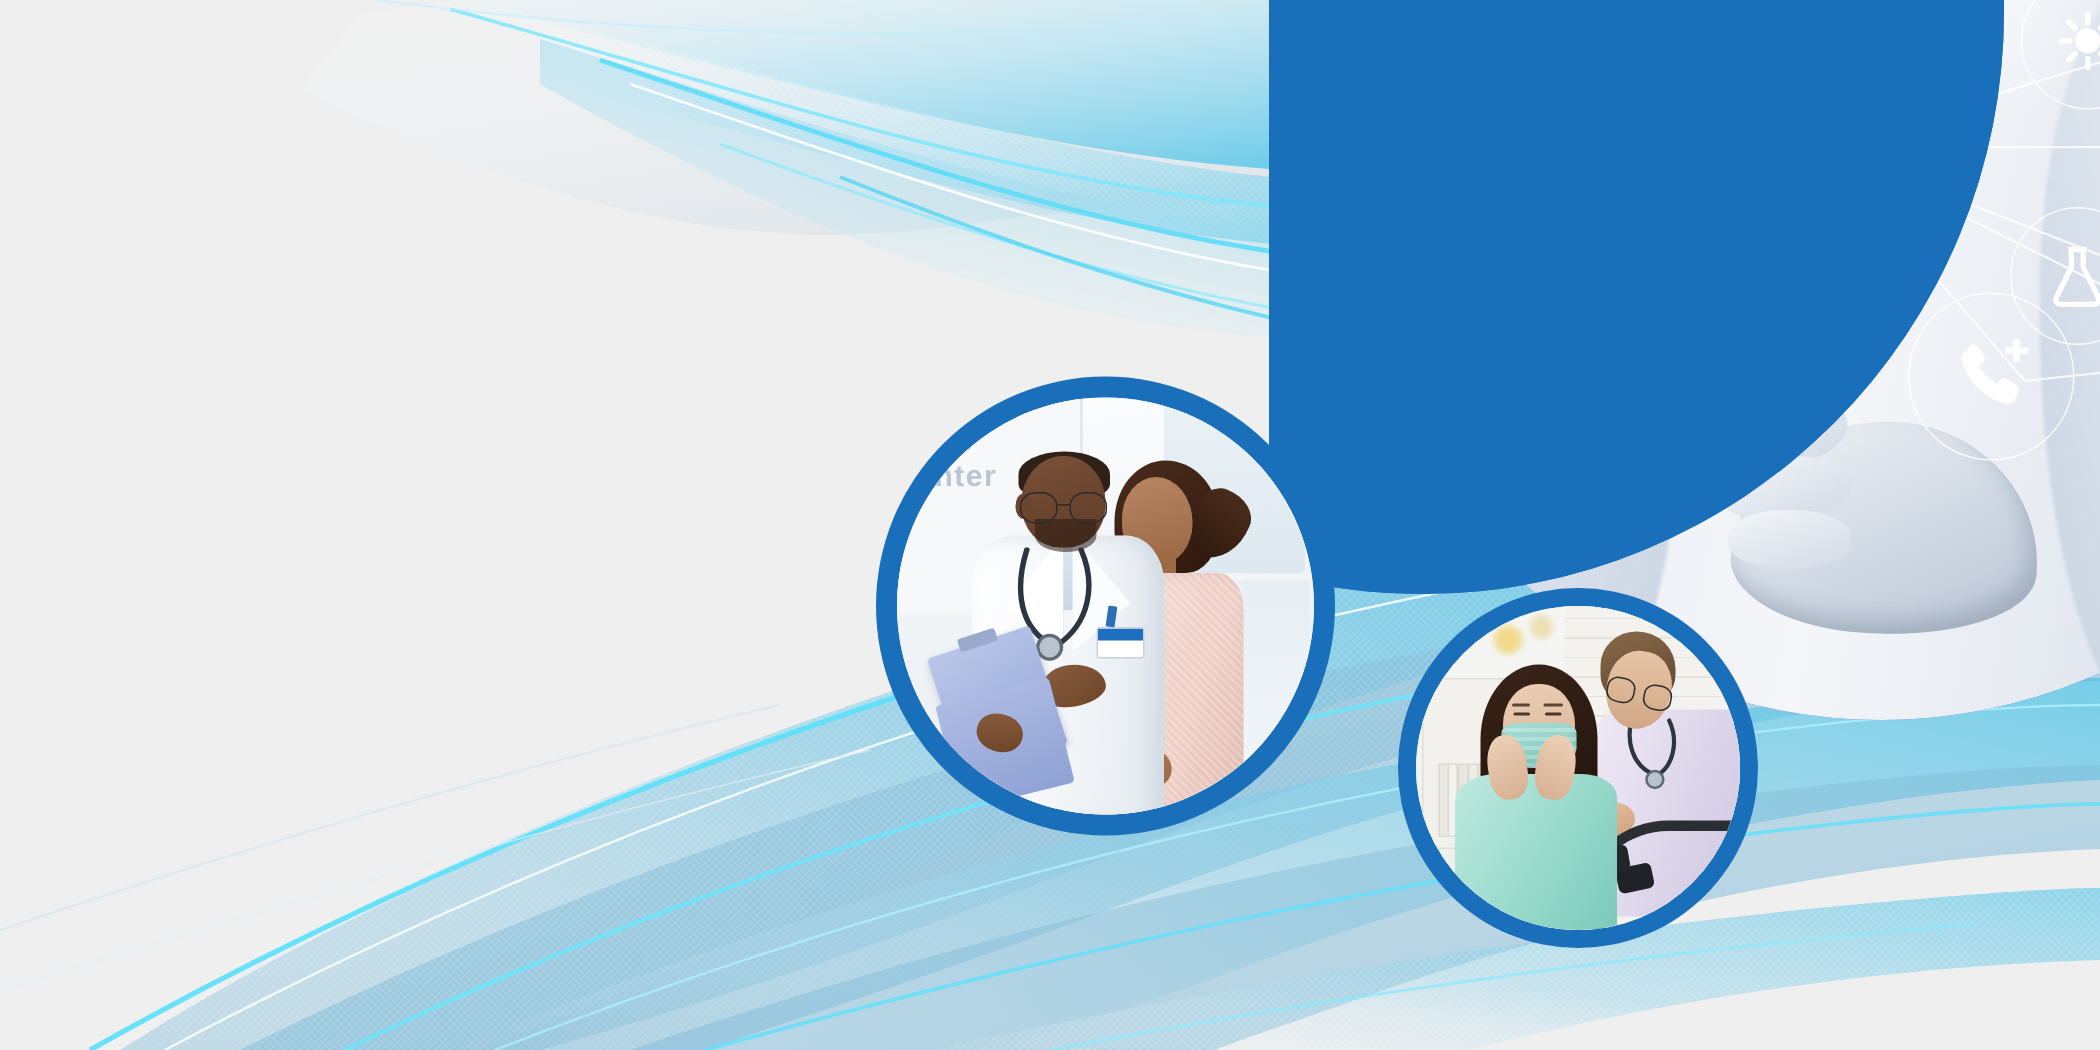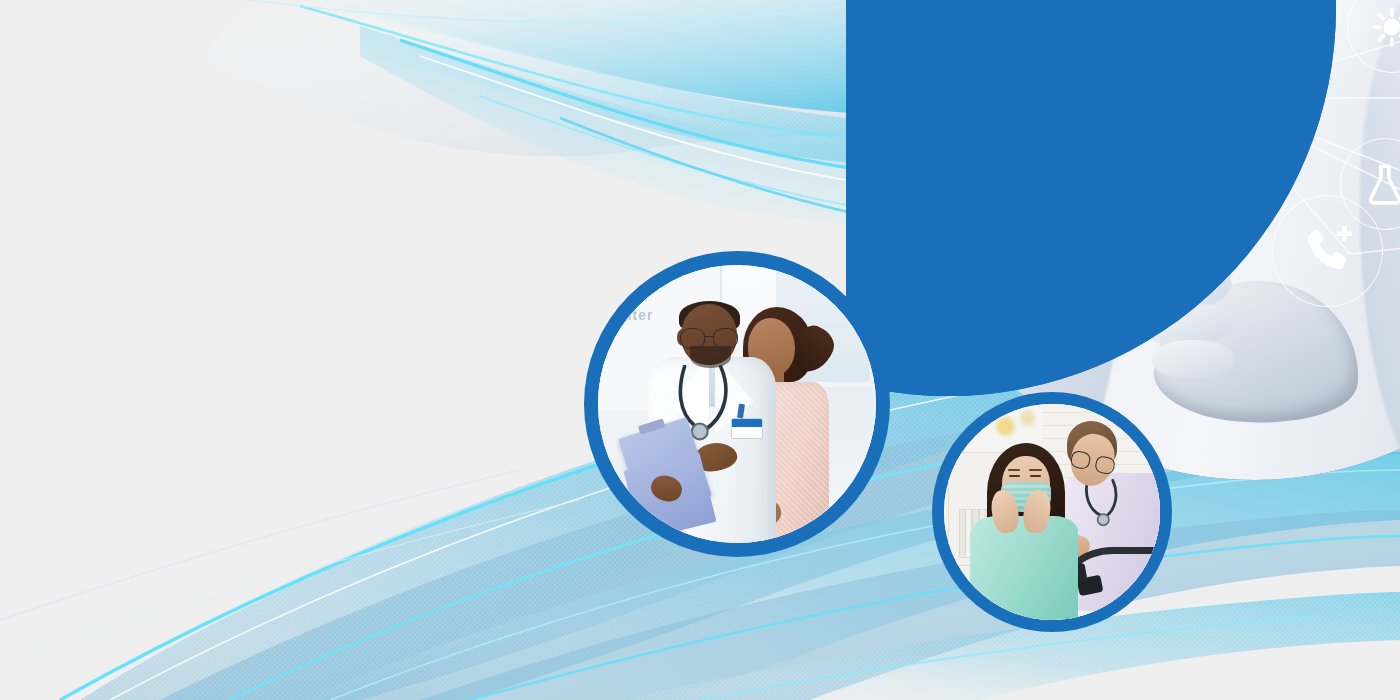--- a/index.html
+++ b/index.html
@@ -134,21 +134,21 @@
   }
   .pc-main{left:584px;top:251px;width:306px;height:306px;}
   .pc-main .ring-inner{left:14px;top:14px;width:278px;height:278px;}
   .pc-sec{left:932px;top:392px;width:240px;height:240px;}
   .pc-sec .ring-inner{left:12px;top:12px;width:216px;height:216px;}
 
   
   .s1{position:absolute;inset:0;background:linear-gradient(175deg,#fbfcfd 0%,#f1f4f7 48%,#e8edf2 100%);}
   .s1 .wall-panel{position:absolute;left:-4%;top:0;width:48%;height:52%;background:#f6f8fa;border-right:2px solid #e3e9ef;}
   .s1 .wall-txt{position:absolute;left:12%;top:7%;font-size:19px;font-weight:700;color:#cfd8e0;letter-spacing:1px;}
-  .s1 .wall-txt2{position:absolute;left:9%;top:15%;font-size:14px;font-weight:700;color:#b9c6d2;letter-spacing:1px;}
+  .s1 .wall-txt2{position:absolute;left:9%;top:15%;font-size:20px;font-weight:700;color:#b9c6d2;letter-spacing:1px;}
   .s1 .win{position:absolute;right:2%;top:2%;width:34%;height:40%;background:linear-gradient(180deg,#eaf1f6,#dde8f0);border-radius:3px;}
   .s1 .win2{position:absolute;right:1%;top:44%;width:26%;height:50%;background:linear-gradient(180deg,#e6eef4,#f2f6f9);}
   
   .d-head{position:absolute;left:30%;top:14%;width:20%;height:22%;background:linear-gradient(160deg,#7b5138,#5d3a26);border-radius:50% 50% 46% 46%;}
   .d-hair{position:absolute;left:29%;top:13%;width:22%;height:11%;background:#2f2018;border-radius:50% 50% 30% 30%;}
   .d-ear{position:absolute;left:28.4%;top:23%;width:4%;height:6%;background:#6b452f;border-radius:50%;}
   .d-glass{position:absolute;left:29%;top:22.5%;width:22%;height:7%;}
   .d-glass i{position:absolute;top:0;width:38%;height:100%;border:1.6px solid #2b2b2b;border-radius:42%;}
   .d-glass i:nth-child(1){left:2%;}
   .d-glass i:nth-child(2){left:56%;}

